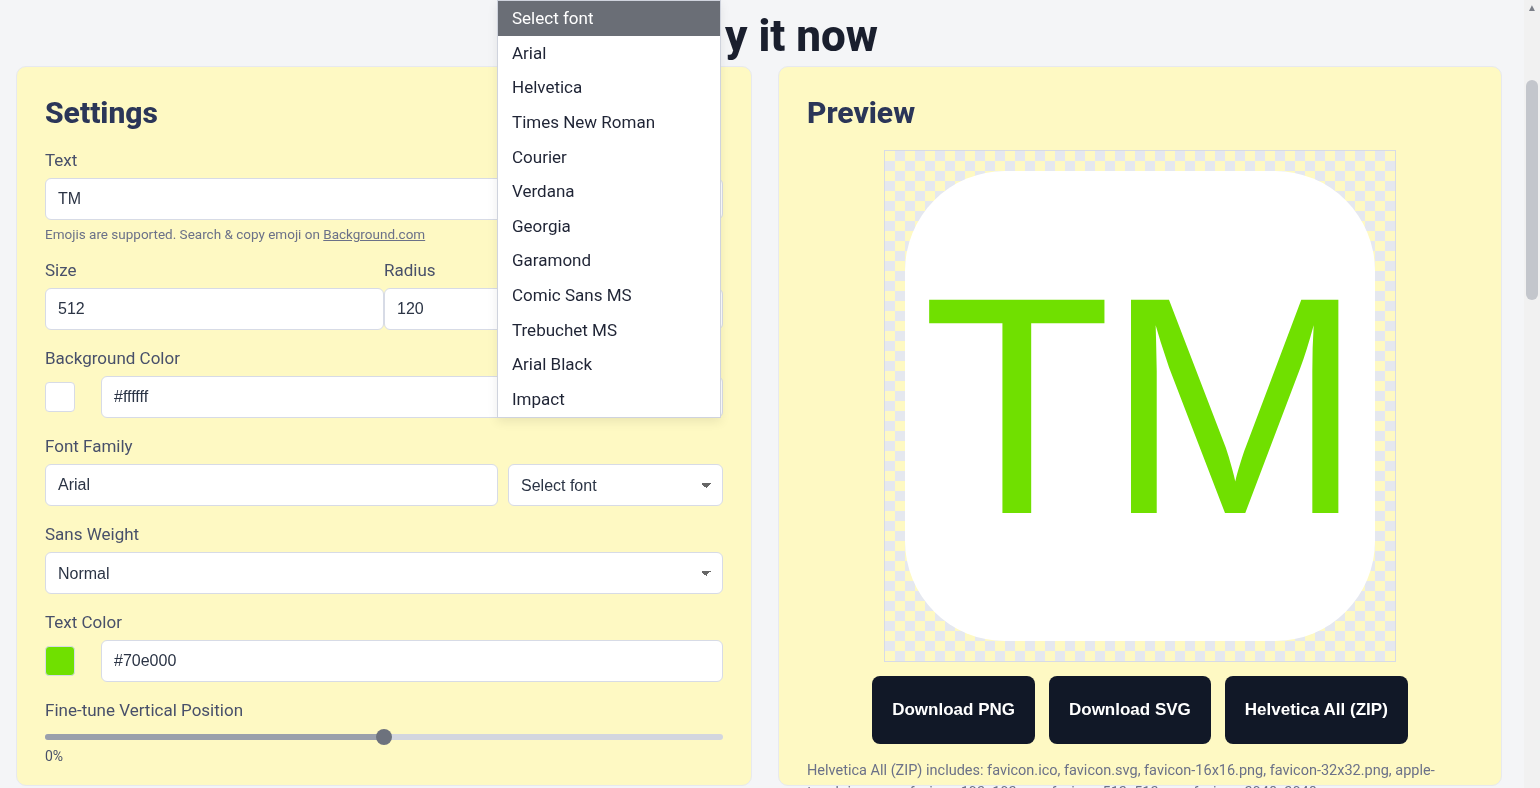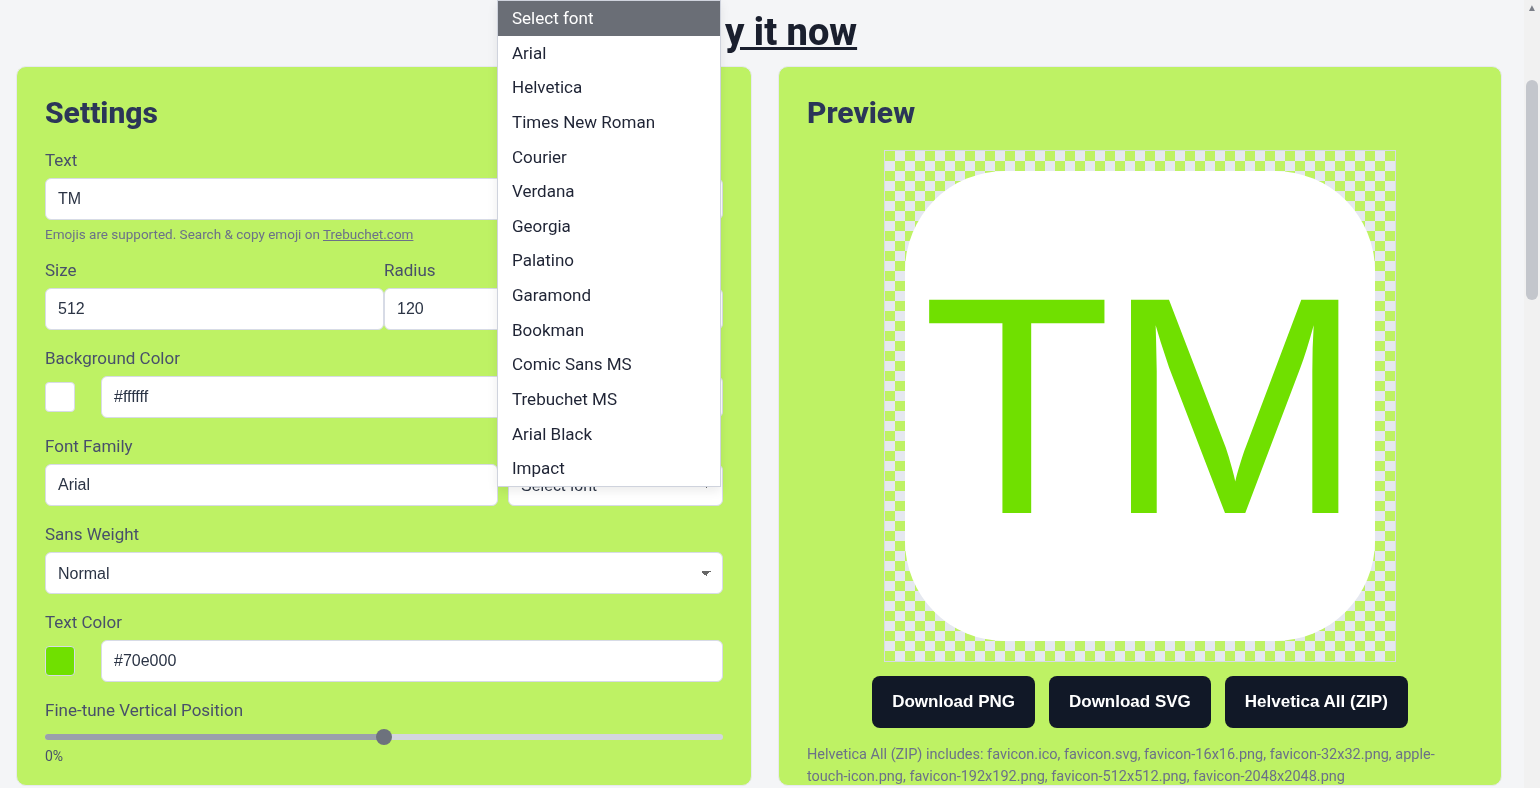--- a/index.html
+++ b/index.html
@@ -9,28 +9,27 @@
   width: 1540px;
   height: 788px;
   overflow: hidden;
   position: relative;
   color: #2b3445;
 }
 .page-title-frag {
   position: absolute;
   top: 10px;
   left: 725px;
-  font-size: 38px;
+  font-size: 44px;
   font-weight: 800;
   color: #1a1f2e;
-  text-decoration: underline;
 }
 .panel {
   position: absolute;
-  background: #bef264;
+  background: #fef9c3;
   border: 1px solid #e7e9ef;
   border-radius: 10px;
   padding: 28px 28px 40px;
 }
 .settings-panel {
   top: 66px;
   left: 16px;
   width: 736px;
   height: 720px;
 }
@@ -106,21 +105,21 @@
   font-family: Arial, sans-serif;
   font-weight: 400;
   font-size: 310px;
   color:#70e000;
   letter-spacing: -6px;
   line-height:1;
 }
 .btn-row { display:flex; gap:14px; justify-content:center; margin-bottom:16px; }
 .btn {
   background:#111827; color:#fff; border:none; border-radius:8px;
-  padding: 16px 20px; font-size:17px; font-weight:600; cursor:pointer;
+  padding: 24px 20px; font-size:17px; font-weight:600; cursor:pointer;
 }
 .caption { font-size:14.5px; color:#6b7188; line-height:1.5; }
 
 
 .dropdown {
   position:absolute; top:0; left:497px; width:224px;
   background:#fff; border:1px solid #cfd3dd; box-shadow:0 4px 10px rgba(0,0,0,.08);
   z-index:100;
 }
 .dropdown .opt {
@@ -140,21 +139,21 @@
 
 <div class="page-title-frag">y it now</div>
 
 <div class="panel settings-panel">
   <h2>Settings</h2>
 
   <div class="field">
     <span class="label">Text</span>
     <input class="input" value="TM" style="">
     <div class="hint">
-      <span>Emojis are supported. Search &amp; copy emoji on </span><a href="#">Trebuchet.com</a>
+      <span>Emojis are supported. Search &amp; copy emoji on </span><a href="#">Background.com</a>
     </div>
   </div>
 
   <div class="row">
     <div class="field">
       <span class="label">Size</span>
       <input class="input" value="512" style="">
     </div>
     <div class="field">
       <span class="label">Radius</span>
@@ -221,23 +220,21 @@
 </div>
 
 <div class="dropdown">
   <div class="opt selected">Select font</div>
   <div class="opt">Arial</div>
   <div class="opt">Helvetica</div>
   <div class="opt">Times New Roman</div>
   <div class="opt">Courier</div>
   <div class="opt">Verdana</div>
   <div class="opt">Georgia</div>
-  <div class="opt">Palatino</div>
   <div class="opt">Garamond</div>
-  <div class="opt">Bookman</div>
   <div class="opt">Comic Sans MS</div>
   <div class="opt">Trebuchet MS</div>
   <div class="opt">Arial Black</div>
   <div class="opt">Impact</div>
 </div>
 
 <div class="scrollbar">
   <div class="scroll-up-arrow">▲</div>
   <div class="scrollbar-thumb"></div>
 </div>

